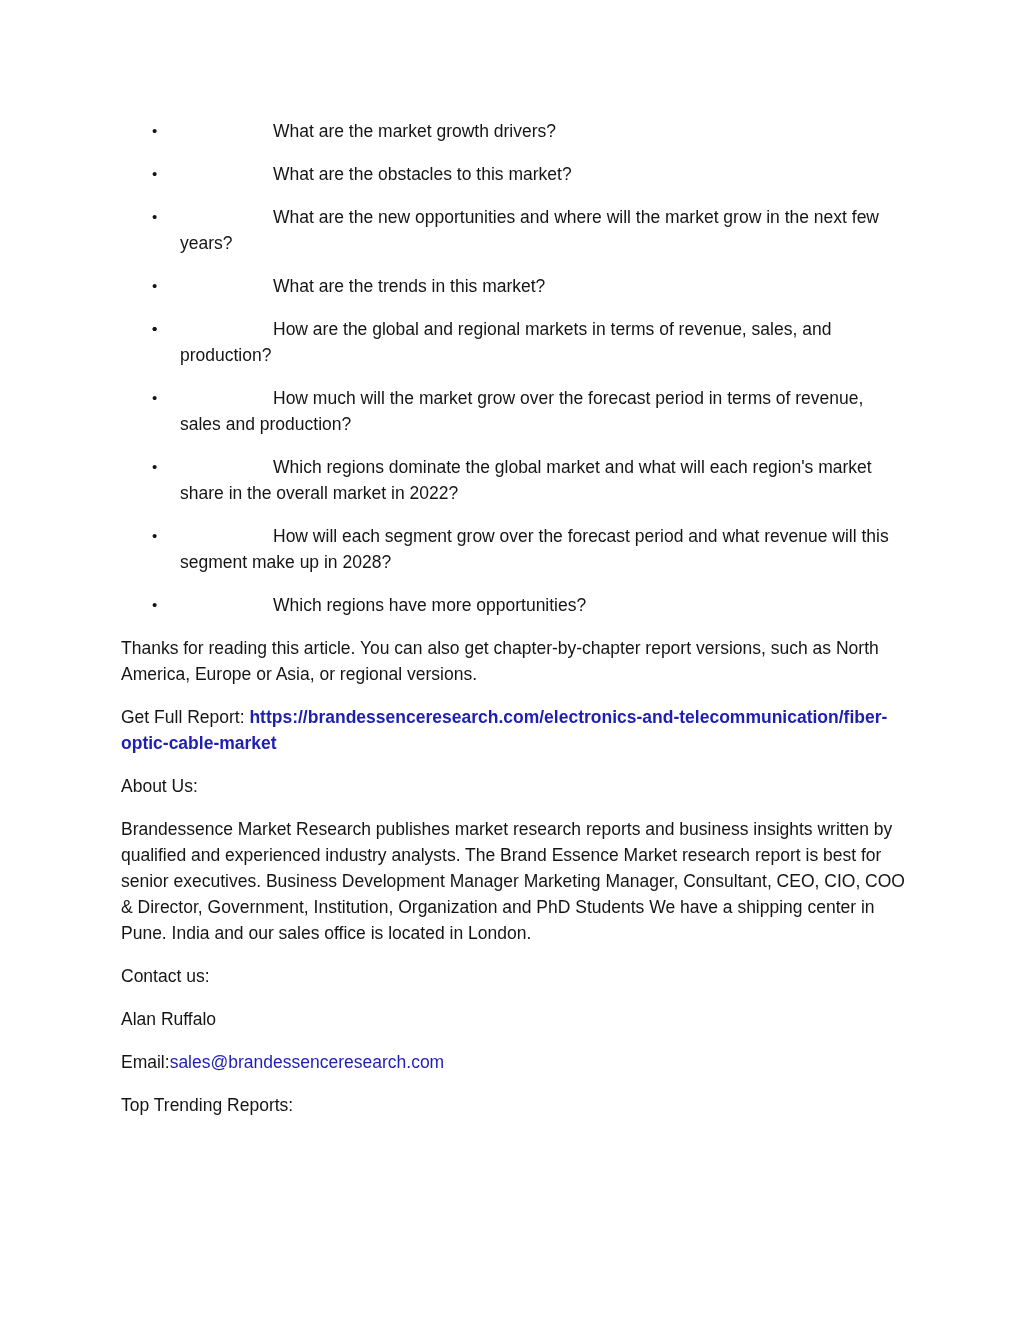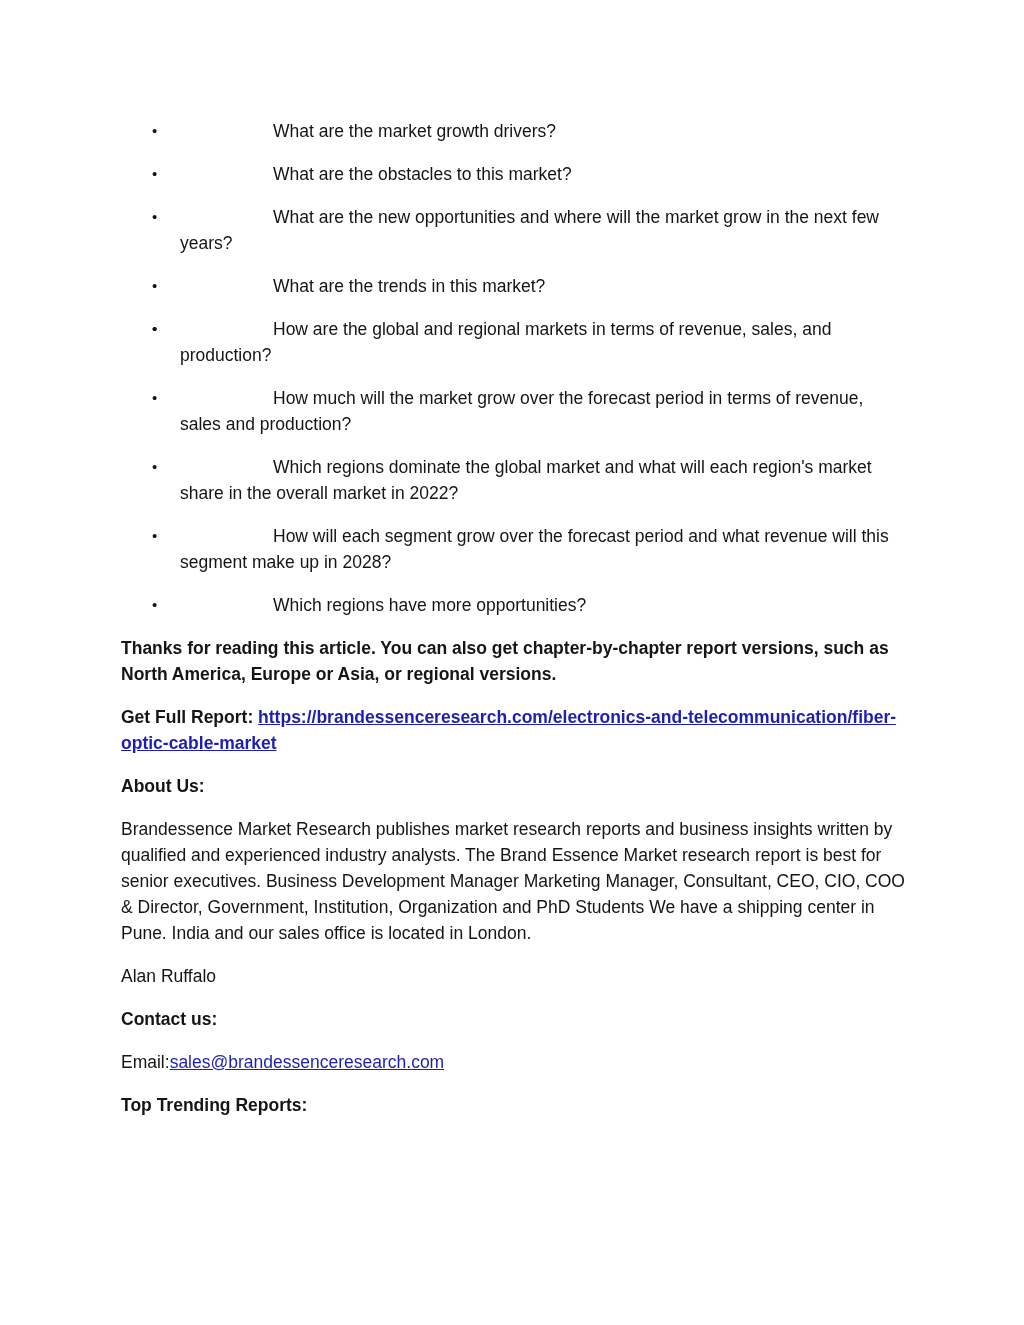--- a/index.html
+++ b/index.html
@@ -31,25 +31,24 @@
     position: absolute;
     left: -28px;
     top: 0;
     text-indent: 0;
     font-size: 15px;
   }
   .para {
     margin: 0 0 17px 0;
   }
   .bold {
-    font-weight: bold;
+    font-weight: normal;
   }
   a.doc-link {
     color: #1e1eb4;
-    text-decoration: underline;
     cursor: pointer;
   }
   a.doc-link.bold {
     font-weight: bold;
   }
   .email-link {
   }
 </style>
 </head>
 <body>
@@ -97,22 +96,22 @@
   </div>
 
   <p class="para bold">Thanks for reading this article. You can also get chapter-by-chapter report versions, such as North America, Europe or Asia, or regional versions.</p>
 
   <p class="para"><span class="bold">Get Full Report:</span><span> </span><a class="doc-link bold">https://brandessenceresearch.com/electronics-and-telecommunication/fiber-optic-cable-market</a></p>
 
   <p class="para bold">About Us:</p>
 
   <p class="para">Brandessence Market Research publishes market research reports and business insights written by qualified and experienced industry analysts. The Brand Essence Market research report is best for senior executives. Business Development Manager Marketing Manager, Consultant, CEO, CIO, COO &amp; Director, Government, Institution, Organization and PhD Students We have a shipping center in Pune. India and our sales office is located in London.</p>
 
+  <p class="para bold">Contact us:</p>
+
   <p class="para">Alan Ruffalo</p>
-
-  <p class="para bold">Contact us:</p>
 
 
   <p class="para"><span>Email:</span><a class="doc-link email-link">sales@brandessenceresearch.com</a></p>
 
   <p class="para bold">Top Trending Reports:</p>
 
 </div>
 
 </body></html>

